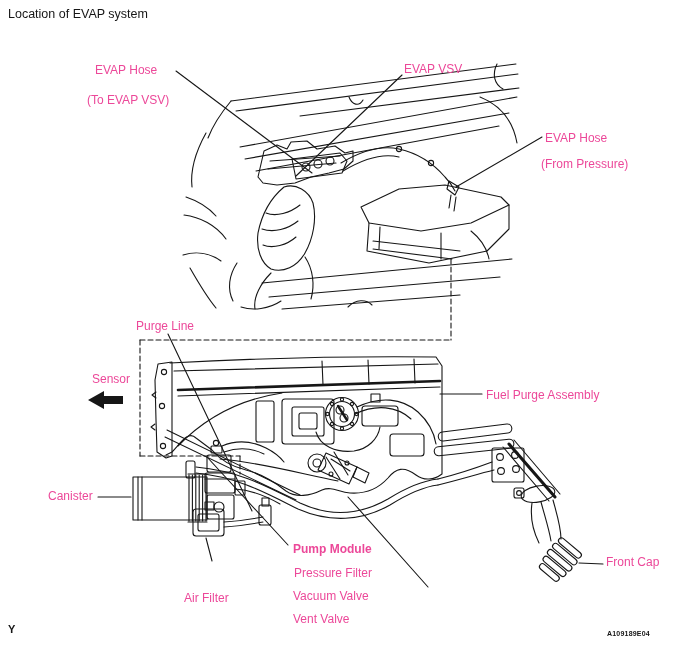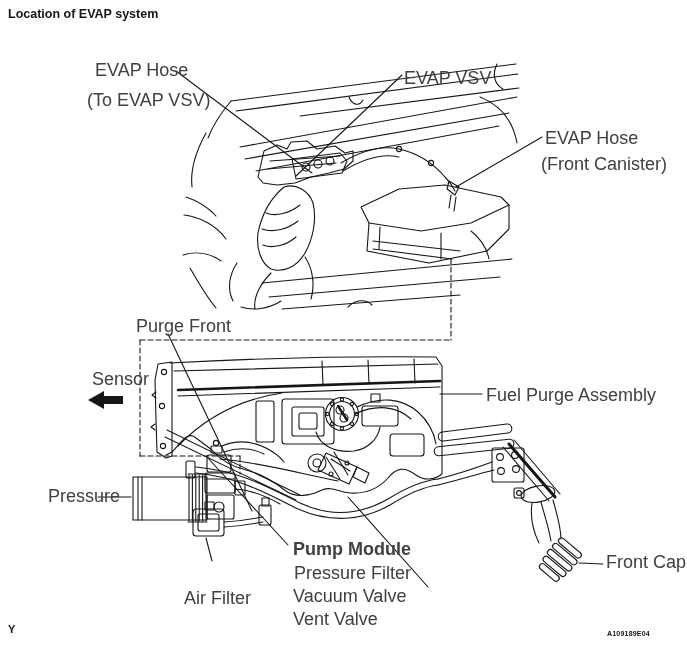--- a/index.html
+++ b/index.html
@@ -2,23 +2,23 @@
 <html><head>
 <meta charset="utf-8">
 <style>
   html,body{margin:0;padding:0;}
   body{
     width:687px;height:651px;background:#ffffff;position:relative;overflow:hidden;
     font-family:"Liberation Sans","DejaVu Sans",sans-serif;color:#161616;
   }
   .stage{position:absolute;inset:0;}
   svg{position:absolute;left:0;top:0;}
-  .lbl{position:absolute;font-size:18px;line-height:14px;white-space:nowrap;color:#404040;text-align:right;}
+  .lbl{position:absolute;font-size:12px;line-height:14px;white-space:nowrap;color:#ec4899;text-align:right;}
   .lbl.b{font-weight:bold;}
-  .title{position:absolute;left:8px;top:7px;font-size:12.5px;font-weight:bold;white-space:nowrap;}
+  .title{position:absolute;left:8px;top:7px;font-size:12.5px;font-weight:normal;white-space:nowrap;}
   .footmark{position:absolute;left:8px;top:623px;font-size:11px;font-weight:bold;}
   .figcode{position:absolute;left:607px;top:630px;font-size:7px;font-weight:bold;letter-spacing:.2px;}
 </style>
 </head>
 <body>
 
 <div class="stage">
 
   <div class="title">Location of EVAP system</div>
 
@@ -220,28 +220,28 @@
       <path d="M288,545 L207,457"></path>
       <path d="M428,587 L348,497"></path>
       <path d="M603,564 L579,563"></path>
     </g>
 
     <polygon fill="#161616" points="88,400 104,391 104,396 123,396 123,404 104,404 104,409"></polygon>
   </svg>
 
   <div class="lbl" style="left:95px;top:63px">EVAP Hose</div>
   <div class="lbl" style="left:87px;top:93px">(To EVAP VSV)</div>
-  <div class="lbl" style="left:404px;top:71px">EVAP VSV</div>
+  <div class="lbl" style="left:404px;top:62px">EVAP VSV</div>
   <div class="lbl" style="left:545px;top:131px">EVAP Hose</div>
-  <div class="lbl" style="left:541px;top:157px">(Front Canister)</div>
-
-  <div class="lbl" style="left:136px;top:319px">Purge Front</div>
+  <div class="lbl" style="left:541px;top:157px">(From Pressure)</div>
+
+  <div class="lbl" style="left:136px;top:319px">Purge Line</div>
   <div class="lbl" style="left:92px;top:372px">Sensor</div>
   <div class="lbl" style="left:486px;top:388px">Fuel Purge Assembly</div>
-  <div class="lbl" style="left:48px;top:489px">Pressure</div>
+  <div class="lbl" style="left:48px;top:489px">Canister</div>
   <div class="lbl" style="left:184px;top:591px">Air Filter</div>
   <div class="lbl b" style="left:293px;top:542px">Pump Module</div>
   <div class="lbl" style="left:294px;top:566px">Pressure Filter</div>
   <div class="lbl" style="left:293px;top:589px">Vacuum Valve</div>
   <div class="lbl" style="left:293px;top:612px">Vent Valve</div>
   <div class="lbl" style="left:606px;top:555px">Front Cap</div>
 
   <div class="footmark">Y</div>
   <div class="figcode">A109189E04</div>
 </div>

